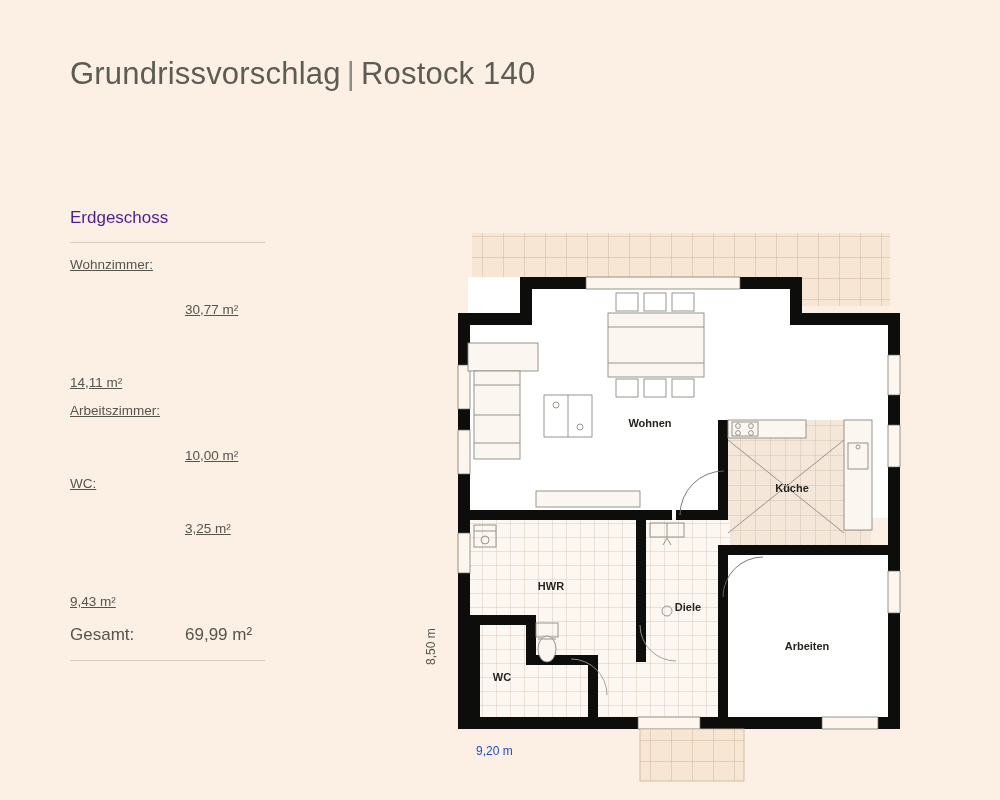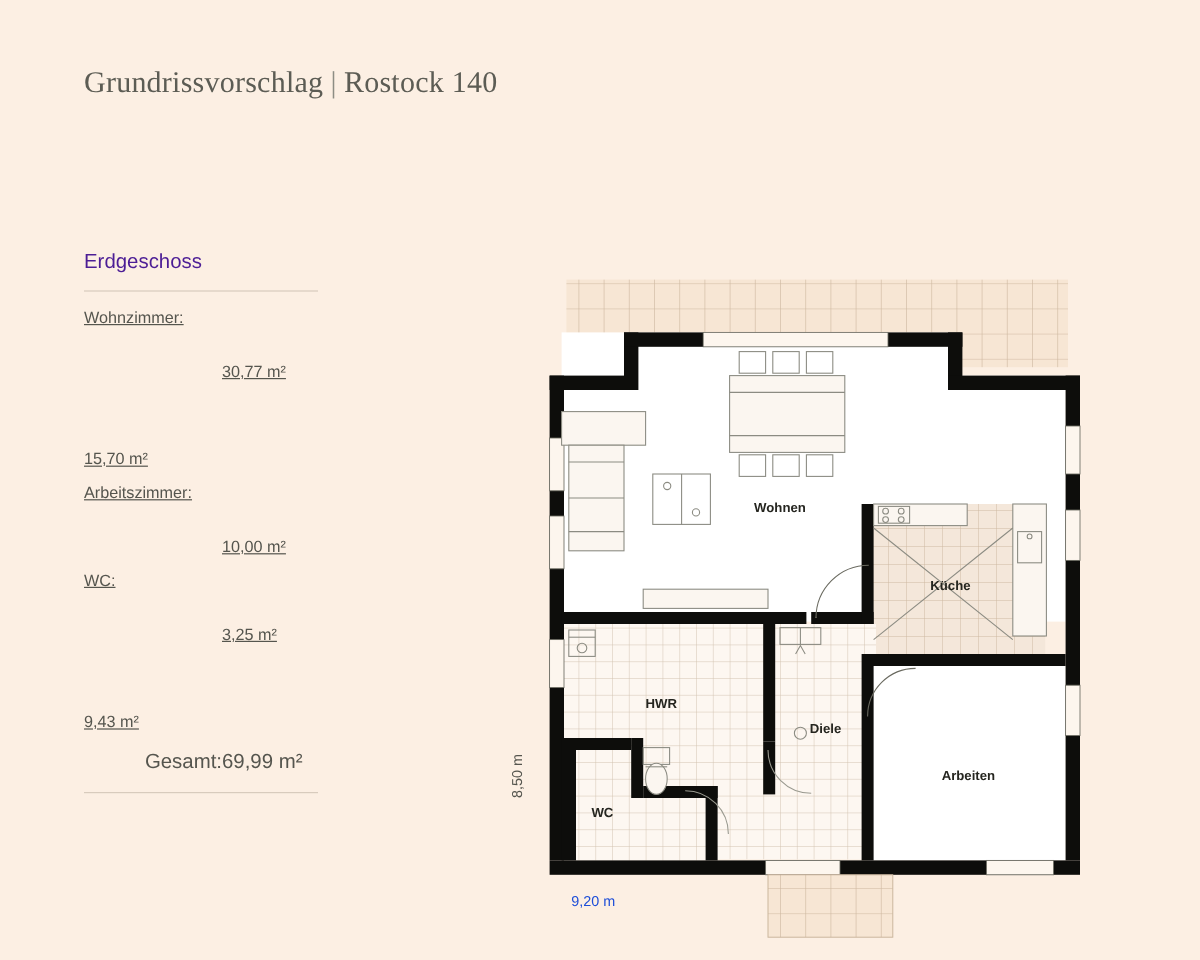--- a/index.html
+++ b/index.html
@@ -10,26 +10,25 @@
     font-family: "Liberation Sans", sans-serif;
     color: #4a4a45;
     overflow: hidden;
     position: relative;
   }
 
   
   .page-title {
     position: absolute;
     left: 70px; top: 56px;
-    font-size: 25px;
+    font-size: 31px;
     font-weight: 400;
     letter-spacing: 0.2px;
     color: #5c5c54;
     white-space: nowrap;
-    font-family: Liberation Serif, serif;
   }
   .page-title .sep { color: #8d8d84; padding: 0 6px; }
 
   
   .legend {
     position: absolute;
     left: 70px; top: 208px;
     width: 195px;
   }
   .legend-title {
@@ -51,21 +50,20 @@
     text-decoration: underline;
   }
   .legend-row .lbl { width: 115px; }
   .legend-row .val { text-align: left; margin-top: 45px; }
   .legend-total {
     display: flex;
     font-size: 17px;
     line-height: 34px;
     color: #55554e;
     margin-top: 2px;
-    text-align: right;
   }
   .legend-total .lbl { width: 115px; }
 
   
   .plan {
     position: absolute;
     left: 440px; top: 215px;
     width: 500px; height: 570px;
   }
   .plan svg { display: block; }
@@ -103,21 +101,21 @@
 
 <div class="legend">
   <div class="legend-title">Erdgeschoss</div>
   <div class="rule"></div>
 
   <div class="legend-row">
     <span class="lbl">Wohnzimmer:</span>
     <span class="val">30,77 m²</span>
   </div>
   <div class="legend-row">
-    <span class="val">15,70 m²</span>
+    <span class="val">14,11 m²</span>
   </div>
   <div class="legend-row">
     <span class="lbl">Arbeitszimmer:</span>
     <span class="val">10,00 m²</span>
   </div>
   <div class="legend-row">
     <span class="lbl">WC:</span>
     <span class="val">3,25 m²</span>
   </div>
   <div class="legend-row">

